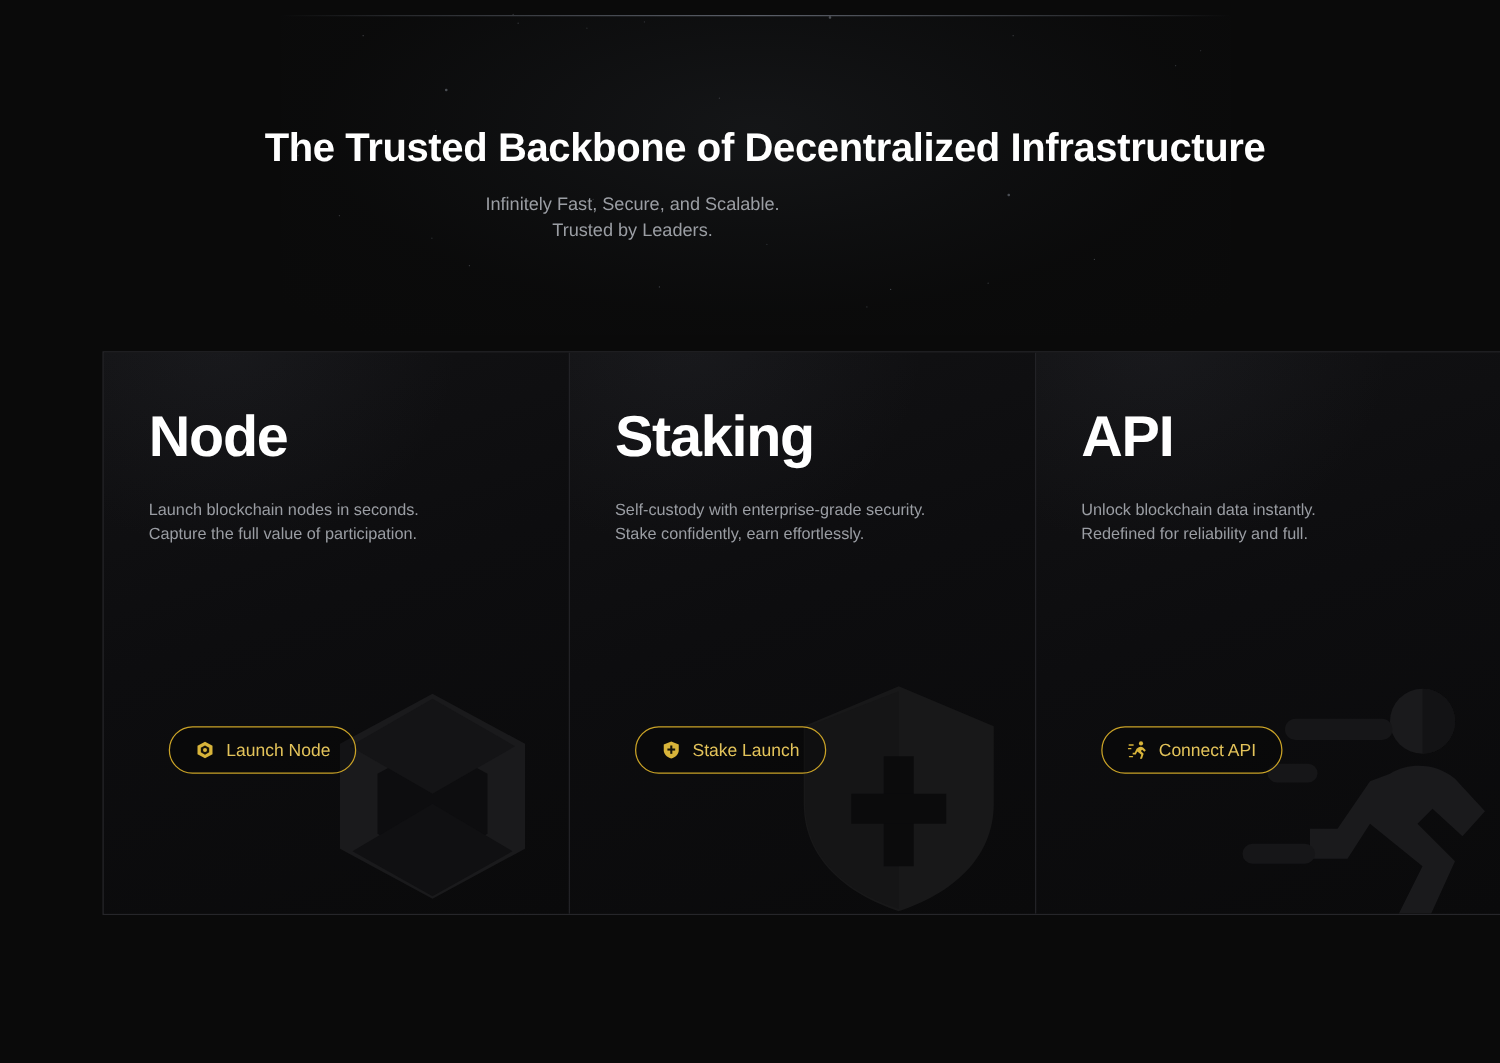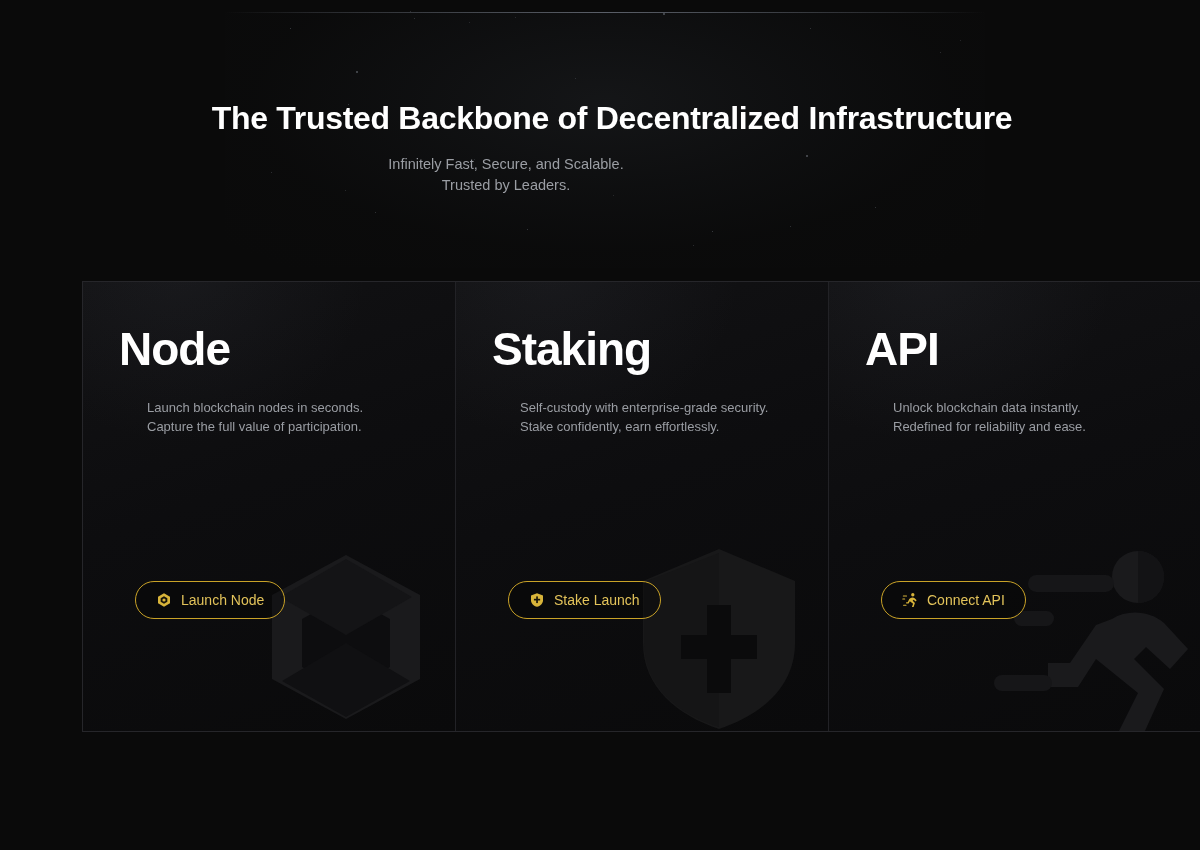--- a/index.html
+++ b/index.html
@@ -149,21 +149,21 @@
     letter-spacing: -1px;
     line-height: 54px;
   }
 
   .card-desc {
     margin-top: 22px;
     font-size: 13px;
     color: #9a9da3;
     line-height: 19px;
   }
-  .card-desc div { display: block; margin-left: 28px; }
+  .card-desc div { display: block; }
 
   .cta {
     position: absolute;
     left: 52px;
     bottom: 112px;
     display: inline-flex;
     align-items: center;
     gap: 9px;
     height: 38px;
     padding: 0 20px;
@@ -305,21 +305,21 @@
             <rect x="22" y="74" width="40" height="15" rx="7.5"></rect>
             <rect x="2" y="138" width="58" height="16" rx="8"></rect>
           </g>
           <path d="M146 14 a26 26 0 0 1 0 52 Z" fill="#131315"></path>
         </svg>
       </div>
       <div class="card-inner">
         <div class="card-title">API</div>
         <div class="card-desc">
           <div>Unlock blockchain data instantly.</div>
-          <div>Redefined for reliability and ease.</div>
+          <div>Redefined for reliability and full.</div>
         </div>
       </div>
       <div class="cta">
         <span class="cta-icon">
           <svg viewBox="0 0 24 24" aria-hidden="true">
             <g fill="#d8b43a">
               <circle cx="16.2" cy="4.1" r="2.5"></circle>
               <path d="M13 9 C15 7.7 17.4 8 19 9.4 L22 12.3 L20.3 14.2 L17.6 11.8 L16 13.2 L19.4 16.5 L17.4 22.4 L14.9 22.4 L16.6 17.6 L11.8 13.9 L9.9 17.4 L6.2 17.4 L6.2 15.2 L8.6 15.2 L10.9 10.4 Z"></path>
               <rect x="1.2" y="5.2" width="6.4" height="1.7" rx="0.85"></rect>
               <rect x="0.4" y="9.6" width="4.4" height="1.6" rx="0.8"></rect>

